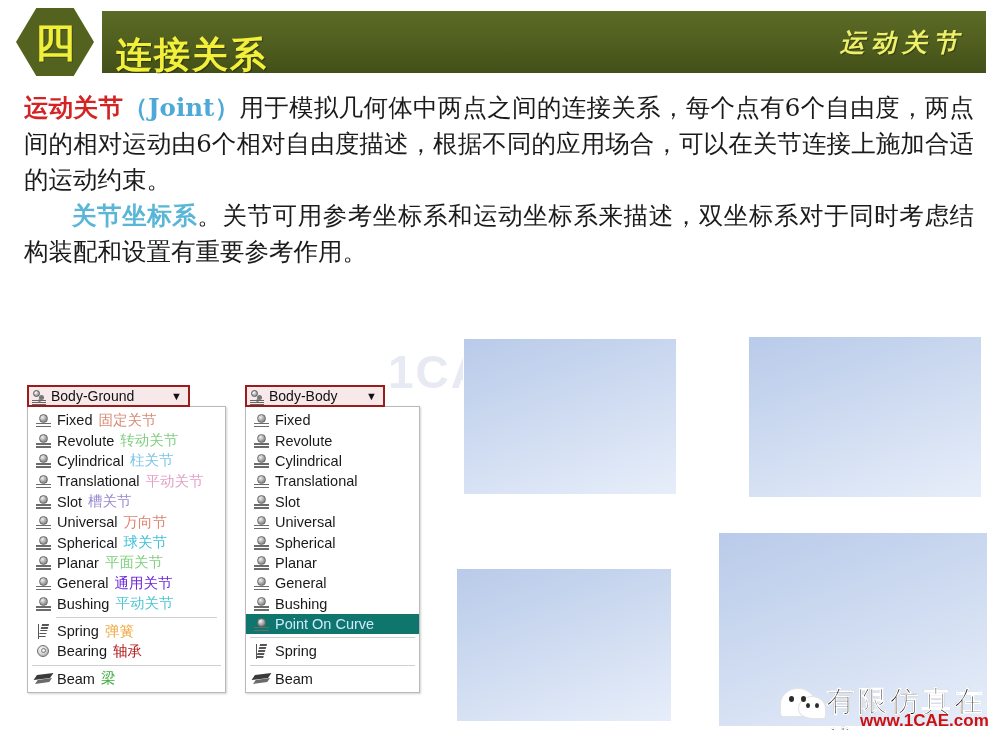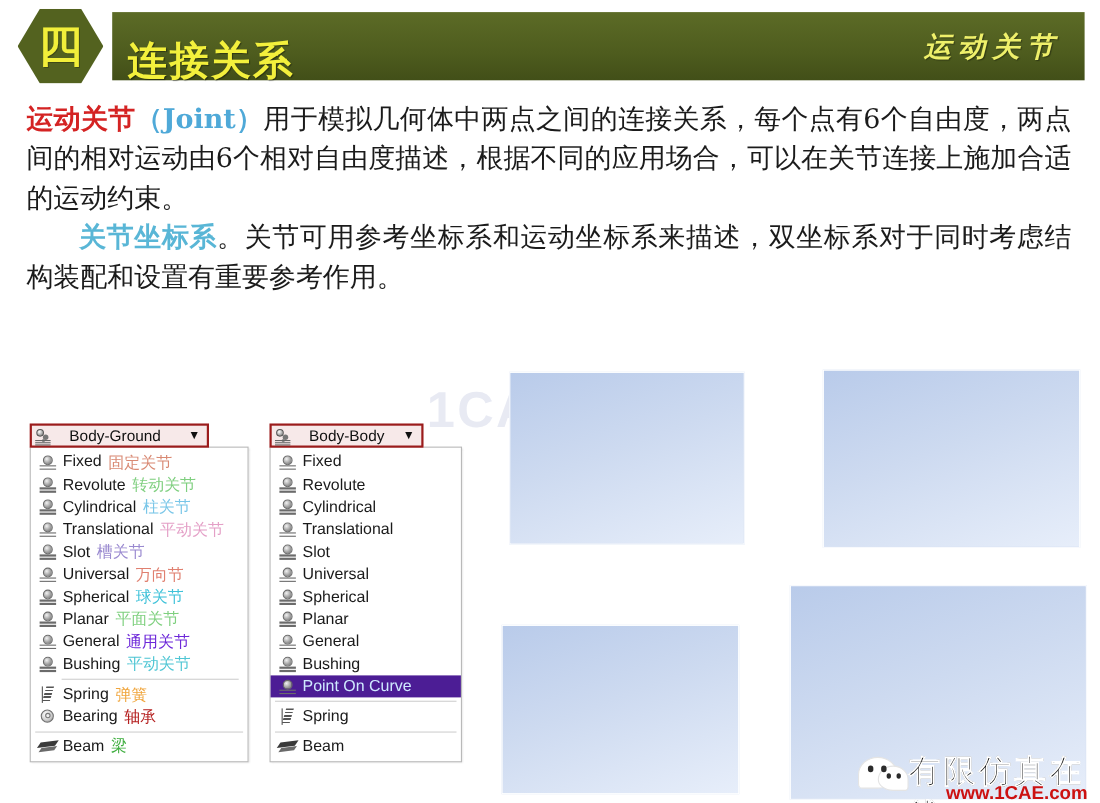--- a/index.html
+++ b/index.html
@@ -60,40 +60,40 @@
     color:rgba(150,160,200,.22);
     font-family:"Liberation Sans",sans-serif;
     pointer-events:none;user-select:none;
   }
 
   
   .combo{position:absolute;}
   .combo-head{
     border:2px solid #9b1c1c;background:#f7e9e9;
     height:22px;box-sizing:border-box;
-    display:flex;align-items:center;gap:16px;padding:0 6px 0 3px;
+    display:flex;align-items:center;gap:4px;padding:0 6px 0 3px;
     font-size:14px;color:#101010;font-family:"Liberation Sans",sans-serif;
     position:relative;z-index:3;
   }
   .combo-head .chev{margin-left:auto;font-size:11px;}
   .combo-list{
     border:1px solid #b9b9b9;background:#ffffff;
     box-sizing:border-box;padding:3px 0 3px 0;margin-top:-1px;
     box-shadow:1px 1px 2px rgba(0,0,0,.18);
   }
   .mi{
     display:flex;align-items:center;gap:6px;
     height:20.4px;padding-left:8px;
     font-size:14.5px;color:#1a1a1a;
     font-family:"Liberation Sans",sans-serif;white-space:nowrap;
   }
   .mi .zh{font-family:Liberation Mono, monospace;font-size:14.5px;}
   .sep{height:1px;background:#cfcfcf;margin:3px 8px 3px 28px;}
   .sep2{height:1px;background:#cfcfcf;margin:3px 4px 3px 4px;}
-  .mi.selected{background:#4c1d95;}
+  .mi.selected{background:#0f766e;}
   .mi.selected .en{color:#cfe9ff;}
   .mi .en{}
 
   
   .ic{width:15px;height:15px;flex:0 0 15px;position:relative;}
   .ic.joint::before{
     content:"";position:absolute;left:3px;top:1px;width:9px;height:9px;
     border-radius:50%;background:radial-gradient(circle at 35% 32%,#f2f2f2,#9a9a9a 60%,#6e6e6e 100%);
     border:1px solid #6b6b6b;box-sizing:border-box;
   }

